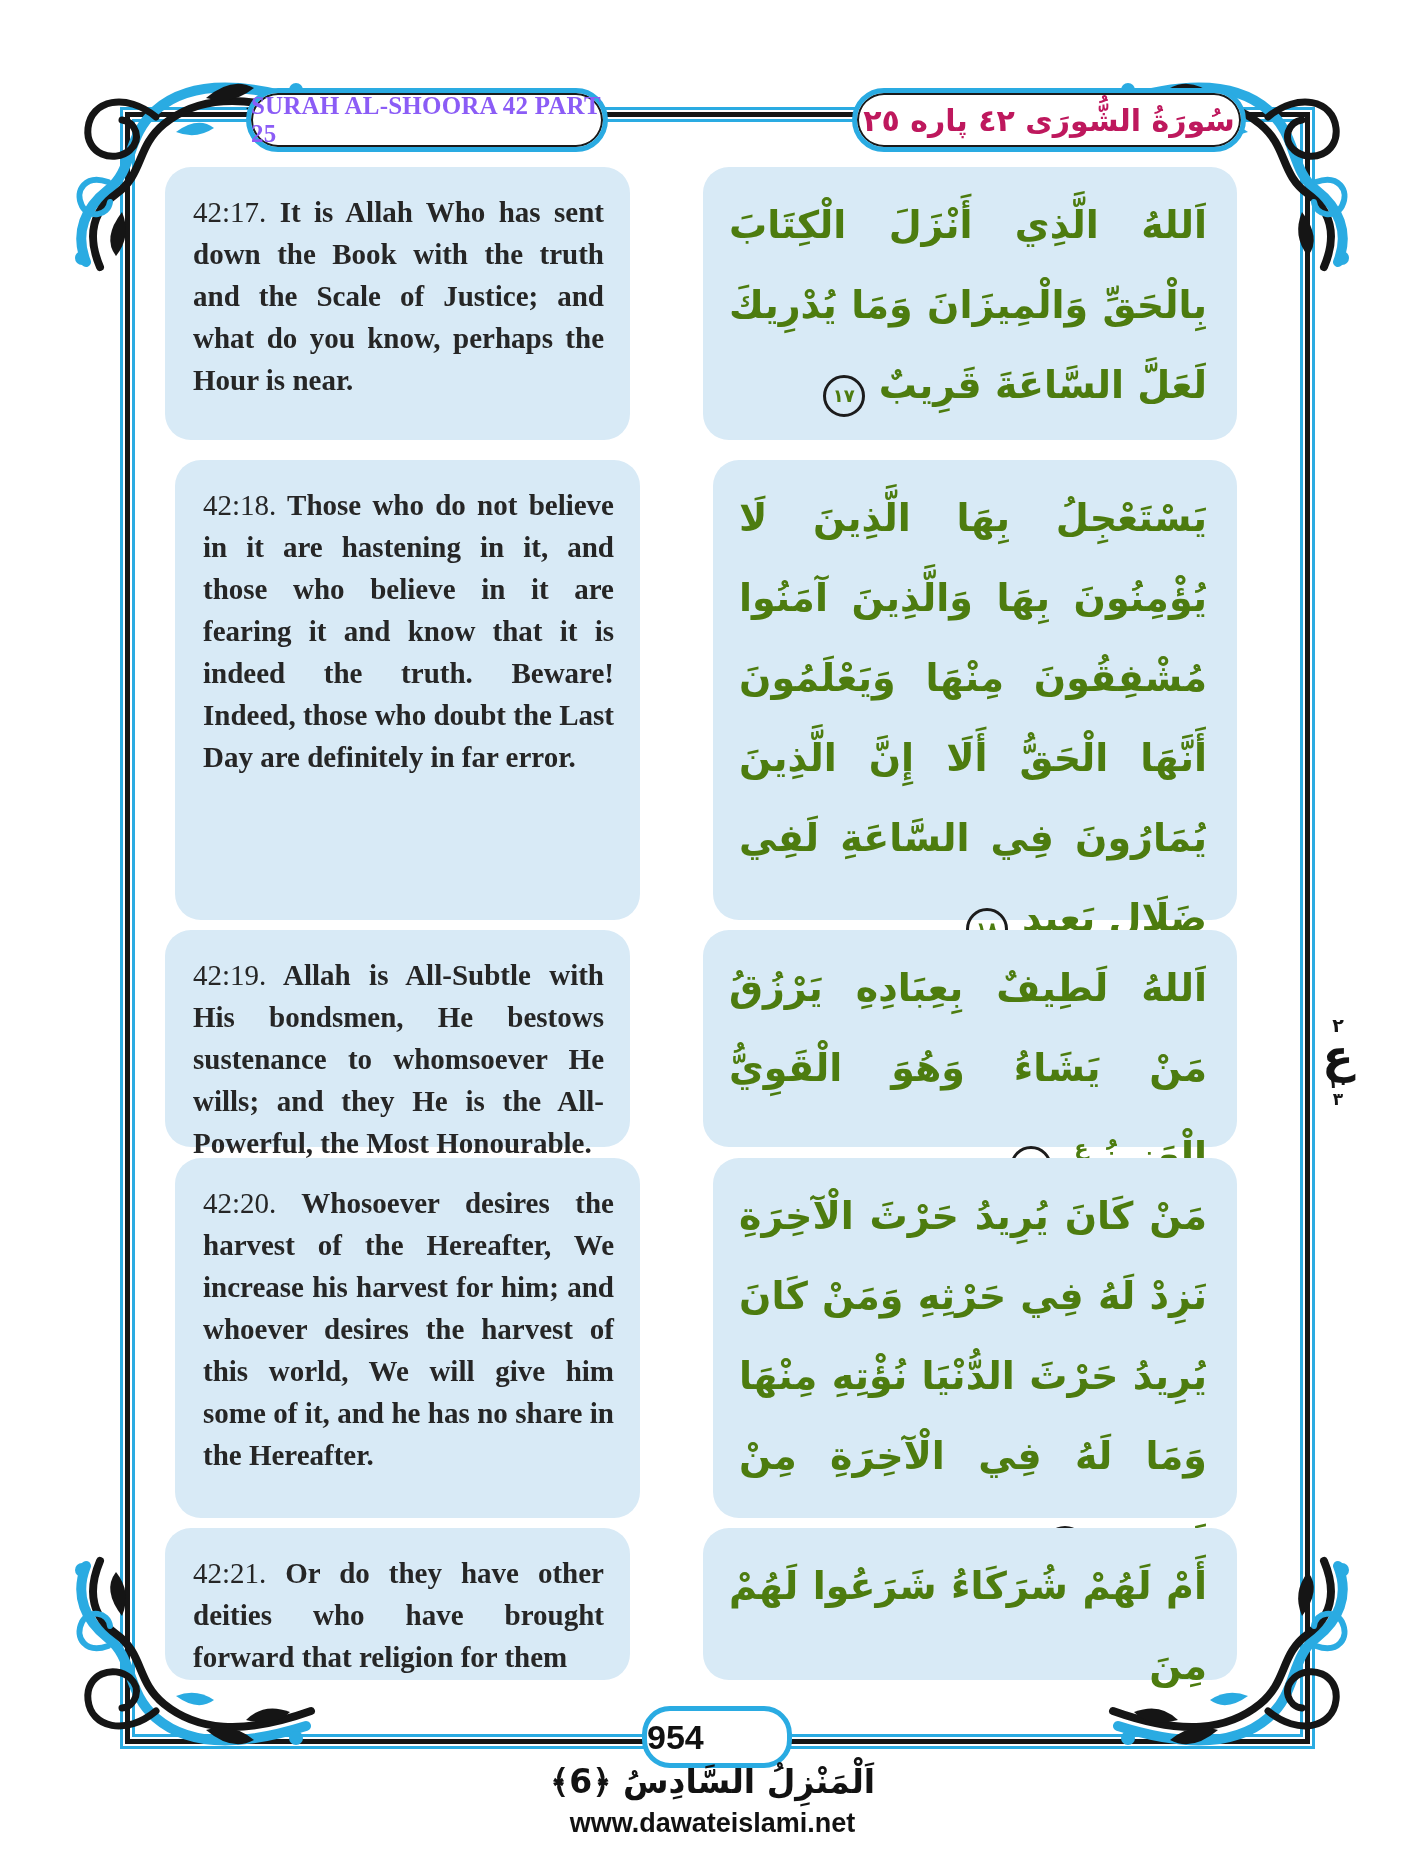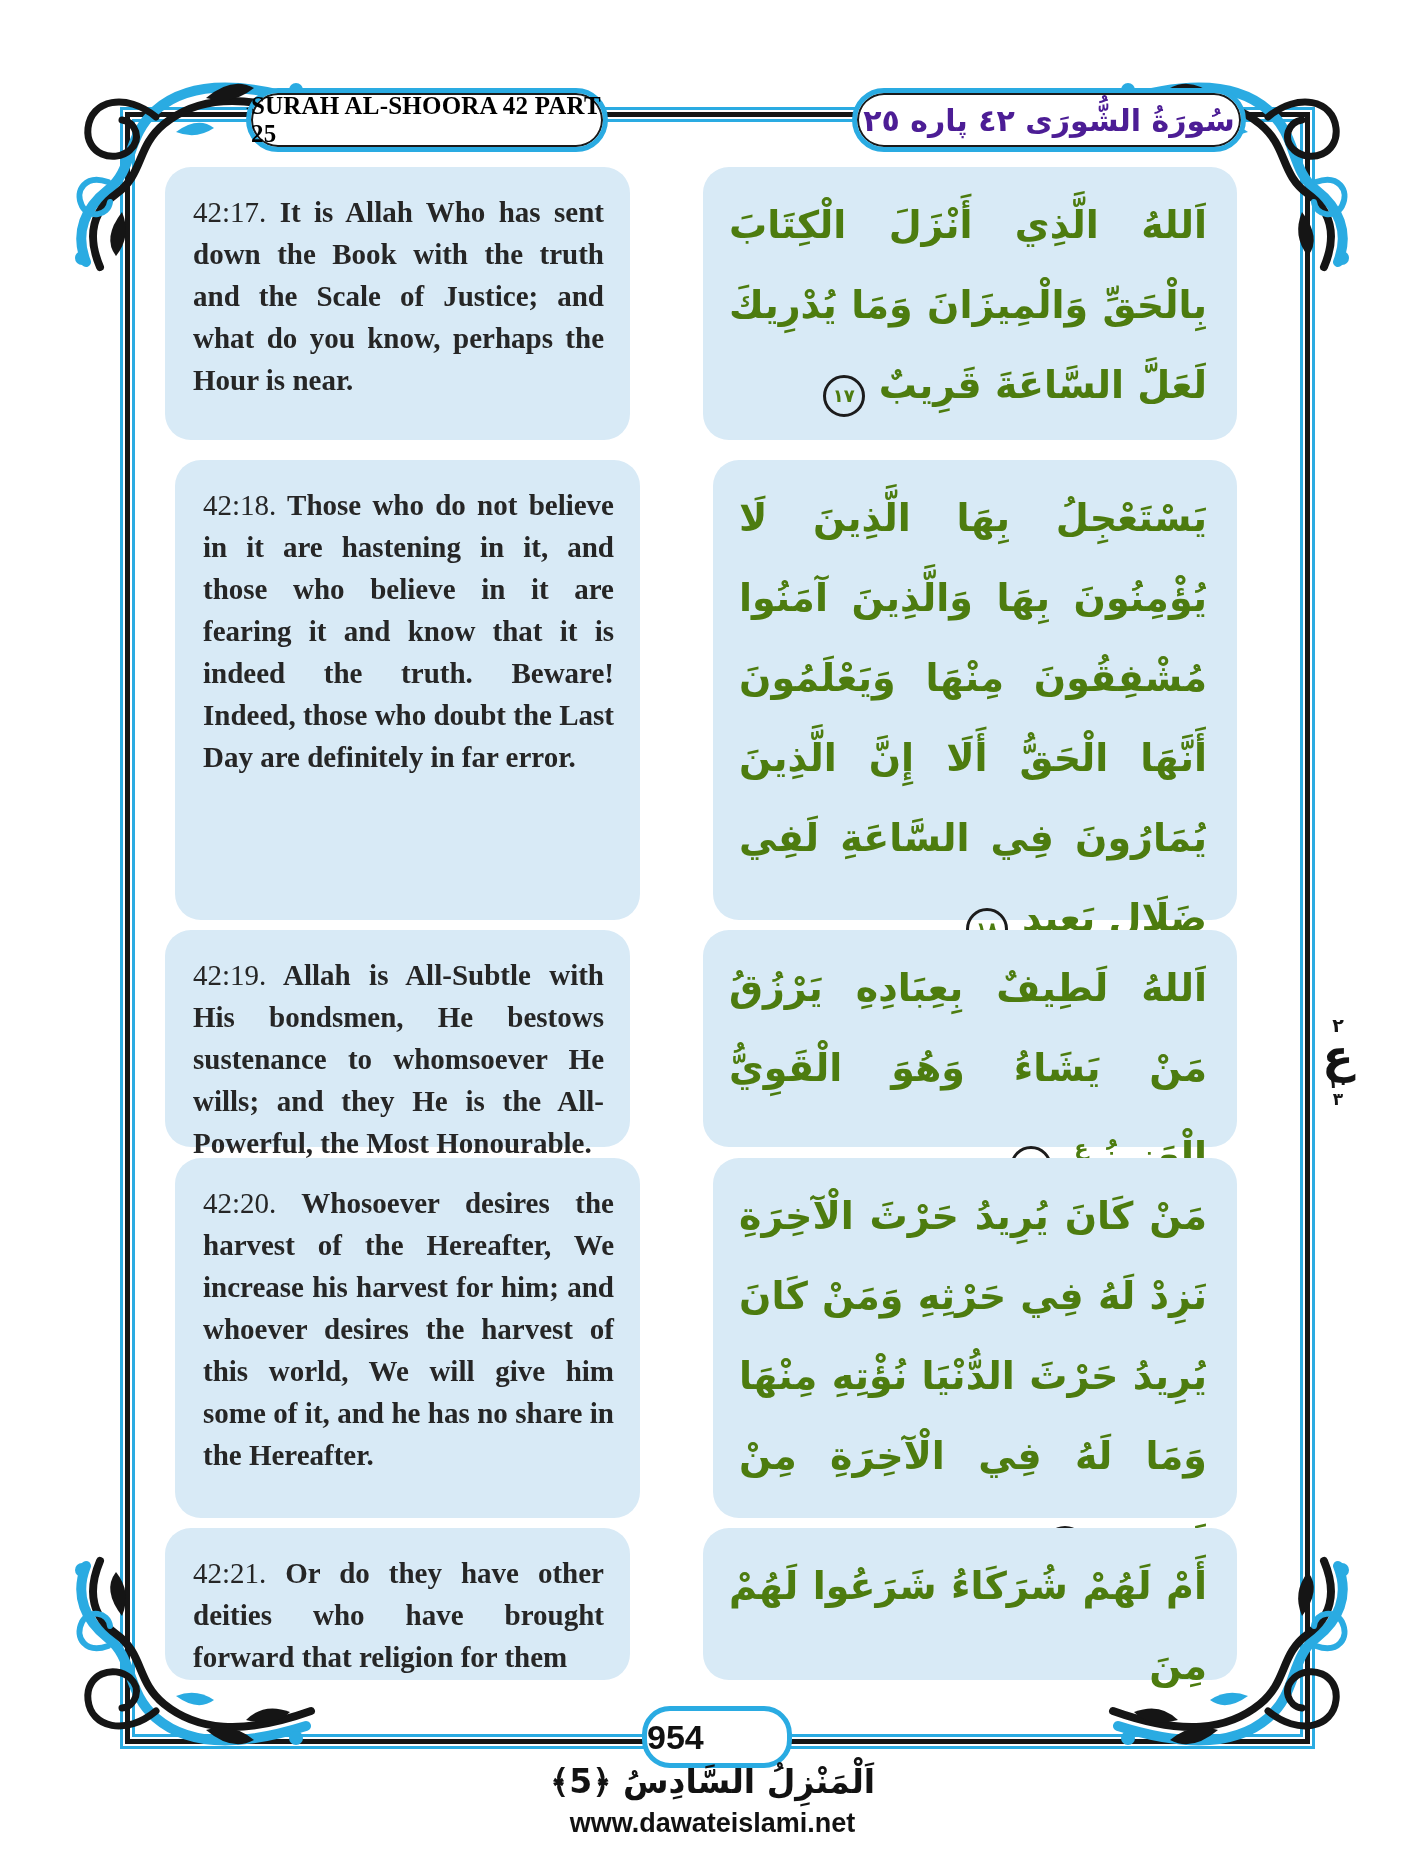--- a/index.html
+++ b/index.html
@@ -16,23 +16,23 @@
   .corner.tl{left:56px;top:62px;}
   .corner.tr{left:1108px;top:62px;transform:scaleX(-1);}
   .corner.bl{left:56px;top:1556px;transform:scaleY(-1);}
   .corner.br{left:1108px;top:1556px;transform:scale(-1,-1);}
 
   
   .pill{position:absolute;top:88px;height:54px;background:#fff;
         border:5px solid #2aabe2;border-radius:32px;
         box-shadow:inset 0 0 0 2px #1a1a1a;
         display:flex;align-items:center;justify-content:center;}
-  .pill-left{left:246px;width:352px;font-weight:bold;font-size:25px;letter-spacing:.2px;color:#000000;}
+  .pill-left{left:246px;width:352px;font-weight:bold;font-size:25px;letter-spacing:.2px;color:#8b5cf6;}
   .pill-right{left:852px;width:384px;font-family:"DejaVu Sans",sans-serif;
-              font-weight:bold;font-size:30px;color:#4c1d95;}
+              font-weight:bold;font-size:30px;color:#be185d;}
 
   
   .content{position:absolute;left:165px;top:167px;width:1072px;}
   .row{display:flex;gap:73px;}
   .row1{height:273px;margin-bottom:20px;}
   .row2{height:460px;margin-bottom:10px;padding-left:10px;}
   .row3{height:217px;margin-bottom:11px;}
   .row4{height:360px;margin-bottom:10px;padding-left:10px;}
   .row5{height:152px;}
   .block{background:#d8eaf6;border-radius:26px;box-sizing:border-box;height:100%;}
@@ -188,16 +188,16 @@
   <div class="ruku">
     <div class="r-top">٢</div>
     <div class="r-ain">ع</div>
     <div class="r-mid">١٠</div>
     <div class="r-bot">٣</div>
   </div>
 
   <div class="page-pill">
       <span>954</span>
     </div>
-  <div class="manzil"><span>اَلْمَنْزِلُ السَّادِسُ ﴿5﴾</span></div>
+  <div class="manzil"><span>اَلْمَنْزِلُ السَّادِسُ ﴿6﴾</span></div>
   <div class="website"><span>www.dawateislami.net</span></div>
 
 </div>
 
 </body></html>

